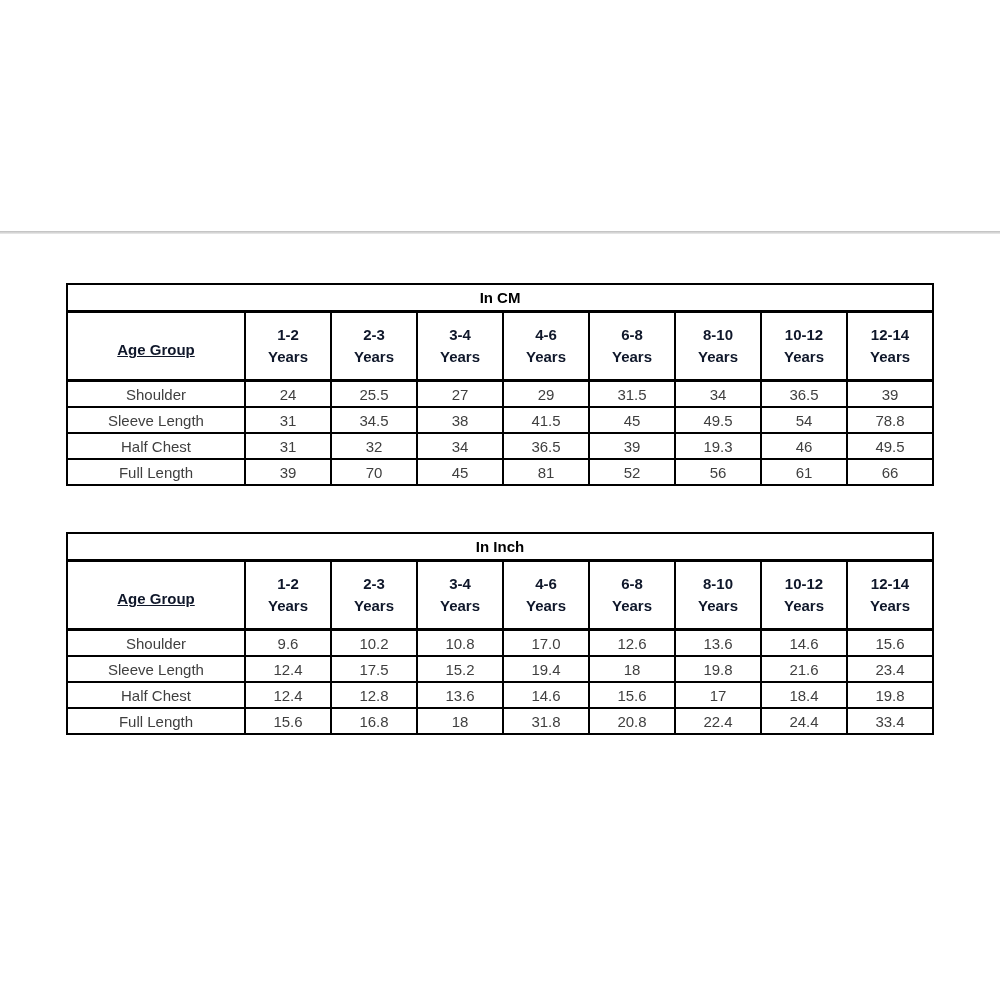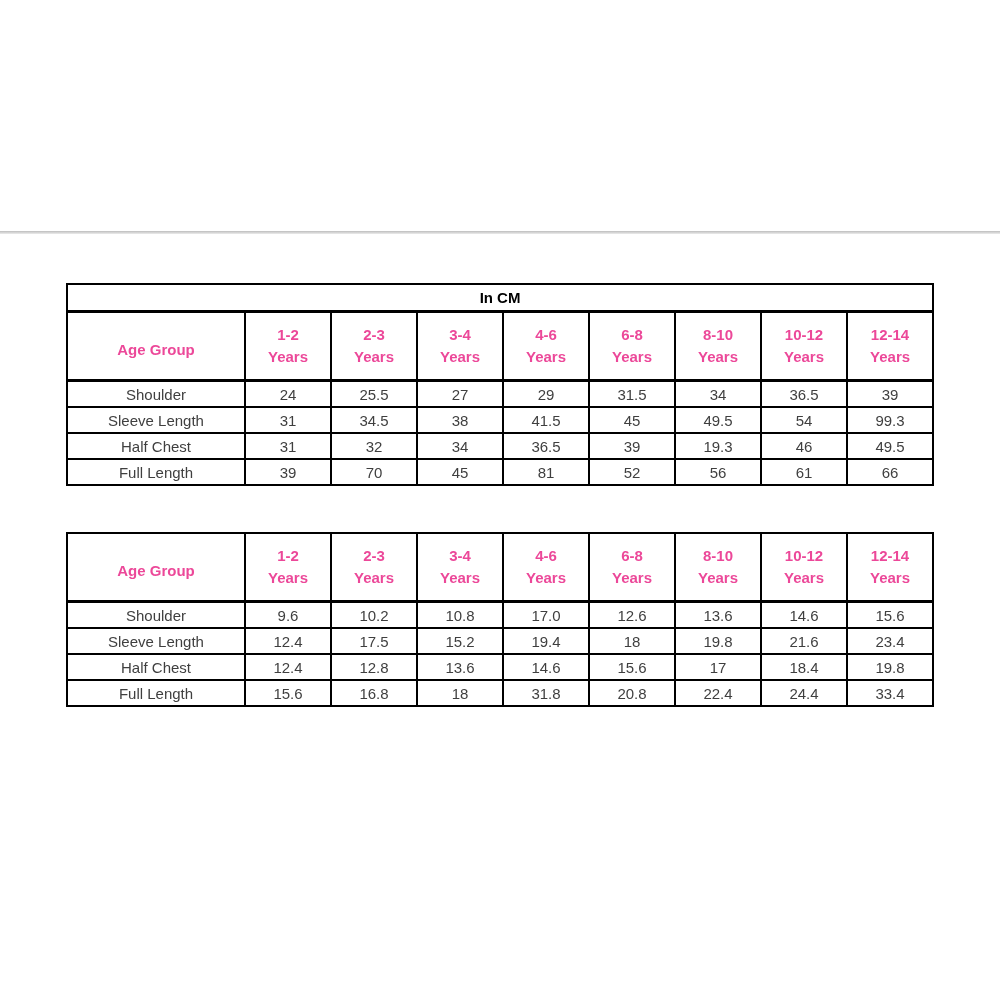--- a/index.html
+++ b/index.html
@@ -48,29 +48,30 @@
     height: 25px;
     border-bottom-width: 3px;
     font-weight: bold;
     color: #000000;
     font-size: 15px;
     vertical-align: middle;
   }
   .size-table .header-row td {
     height: 48px;
     font-weight: bold;
-    color: #ec4899;
+    color: #0f172a;
     vertical-align: middle;
     line-height: 22px;
     border-bottom-width: 3px;
   }
   .size-table .header-row td.corner {
     vertical-align: bottom;
     padding-bottom: 18px;
     font-size: 15px;
+    text-decoration: underline;
   }
   .size-table .data-row td {
     height: 24px;
   }
   col.col-label { width: 178px; }
   col.col-size  { width: 86px; }
 </style>
 </head>
 <body>
 
@@ -141,21 +142,21 @@
         </tr>
         <tr class="data-row">
           <td>Sleeve Length</td>
           <td>31</td>
           <td>34.5</td>
           <td>38</td>
           <td>41.5</td>
           <td>45</td>
           <td>49.5</td>
           <td>54</td>
-          <td>99.3</td>
+          <td>78.8</td>
         </tr>
         <tr class="data-row">
           <td>Half Chest</td>
           <td>31</td>
           <td>32</td>
           <td>34</td>
           <td>36.5</td>
           <td>39</td>
           <td>19.3</td>
           <td>46</td>
@@ -180,20 +181,23 @@
         <col class="col-size">
         <col class="col-size">
         <col class="col-size">
         <col class="col-size">
         <col class="col-size">
         <col class="col-size">
         <col class="col-size">
         <col class="col-size">
       </colgroup>
       <tbody>
+        <tr class="title-row">
+          <td colspan="9">In Inch</td>
+        </tr>
         <tr class="header-row">
           <td class="corner">Age Group</td>
           <td>
             <div>1-2</div>
             <div>Years</div>
           </td>
           <td>
             <div>2-3</div>
             <div>Years</div>
           </td>

